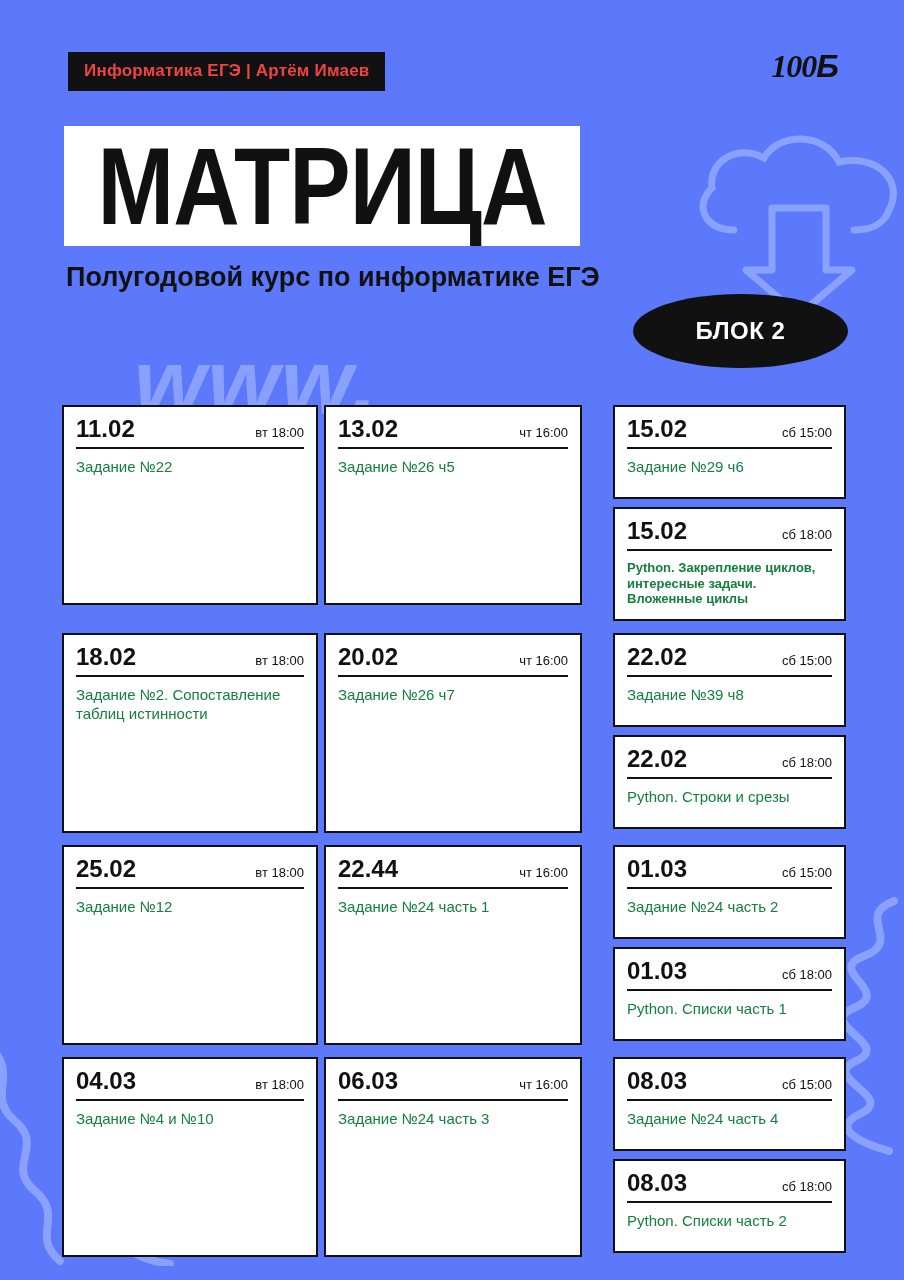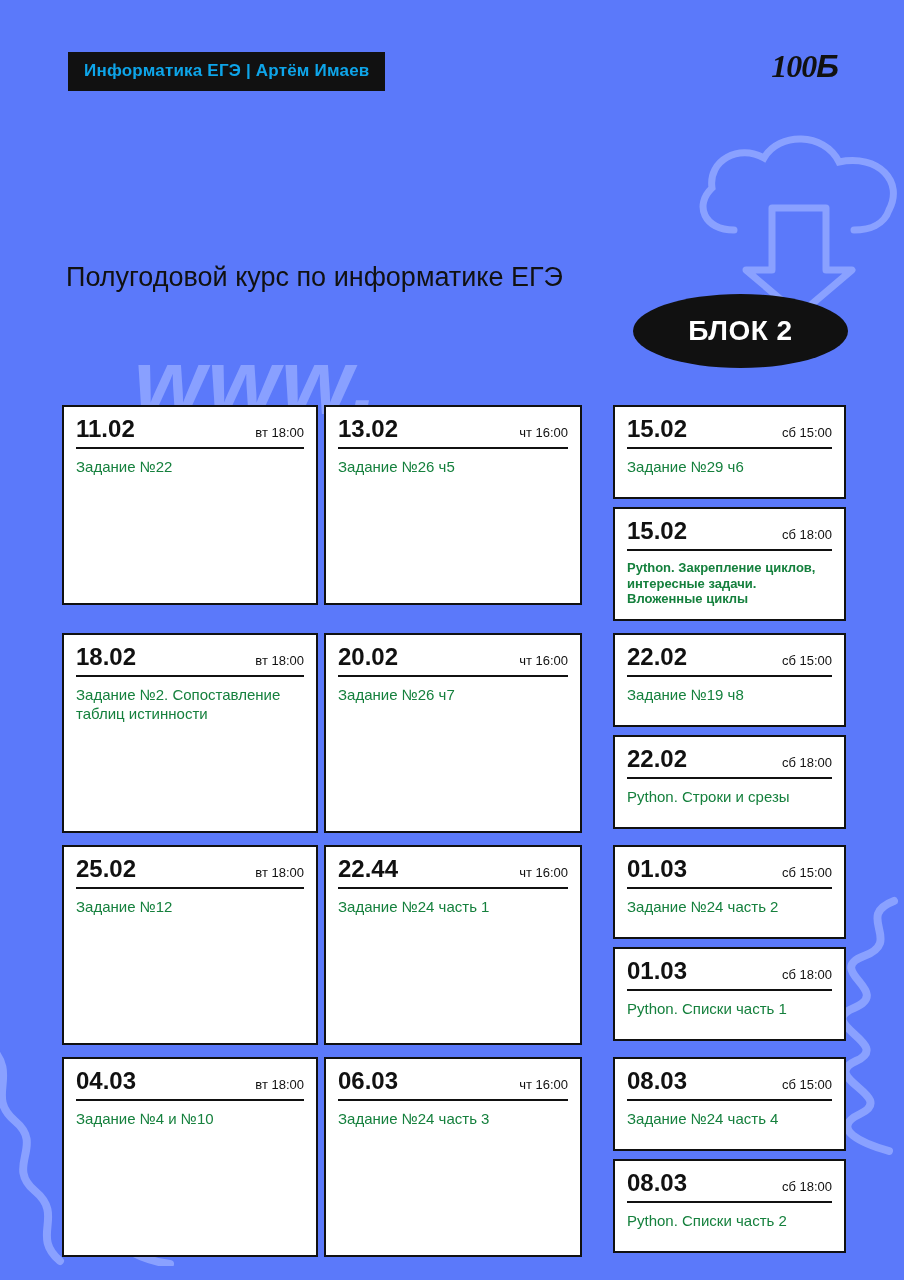--- a/index.html
+++ b/index.html
@@ -28,21 +28,21 @@
   }
   .deco-cloud { right: -10px; top: 110px; }
   .deco-squiggle-left { left: -20px; bottom: 10px; }
   .deco-squiggle-right { right: -10px; bottom: 120px; }
 
   
   .badge-author {
     position: absolute;
     left: 68px; top: 52px;
     background: #111111;
-    color: #0ea5e9;
+    color: #ef4444;
     font-size: 17px;
     font-weight: 700;
     padding: 9px 16px 10px 16px;
     letter-spacing: 0.2px;
   }
   .logo-100b {
     position: absolute;
     right: 66px; top: 48px;
     font-size: 32px;
     font-style: italic;
@@ -67,36 +67,36 @@
     font-weight: 700;
     color: #111111;
     letter-spacing: -1px;
     line-height: 1;
     transform: scaleY(1.18);
   }
   .subtitle {
     position: absolute;
     left: 66px; top: 262px;
     font-size: 27px;
-    font-weight: 400;
+    font-weight: 700;
     color: #111111;
   }
   .block-badge {
     position: absolute;
     right: 56px; top: 294px;
     width: 215px; height: 74px;
     background: #111111;
     border-radius: 50%;
     display: flex;
     align-items: center;
     justify-content: center;
   }
   .block-badge span {
     color: #ffffff;
-    font-size: 28px;
+    font-size: 24px;
     font-weight: 700;
     letter-spacing: 0.5px;
   }
 
   
   .schedule {
     position: absolute;
     left: 62px; top: 405px;
     width: 782px;
     display: flex;
@@ -171,20 +171,23 @@
       <path d="M120 150 C150 170 115 190 145 212 C160 222 175 226 190 228" stroke="#8aa1ff" stroke-width="8" fill="none" stroke-linecap="round"></path>
     </svg>
   </div>
 
   <div class="badge-author">Информатика ЕГЭ | Артём Имаев</div>
 
   <div class="logo-100b">
     <span>100</span><span class="b">Б</span>
   </div>
 
+  <div class="title-block">
+    <div class="title">МАТРИЦА</div>
+  </div>
 
   <div class="subtitle">Полугодовой курс по информатике ЕГЭ</div>
 
   <div class="block-badge">
     <span>БЛОК 2</span>
   </div>
 
   <div class="schedule">
       <div class="row">
         <div class="col">
@@ -240,21 +243,21 @@
             </div>
             <div class="card-body">Задание №26 ч7</div>
           </div>
         </div>
         <div class="col">
           <div class="card short">
             <div class="card-head">
               <div class="card-date">22.02</div>
               <div class="card-time">сб 15:00</div>
             </div>
-            <div class="card-body">Задание №19 ч8</div>
+            <div class="card-body">Задание №39 ч8</div>
           </div>
           <div class="card short">
             <div class="card-head">
               <div class="card-date">22.02</div>
               <div class="card-time">сб 18:00</div>
             </div>
             <div class="card-body">Python. Строки и срезы</div>
           </div>
         </div>
       </div>

